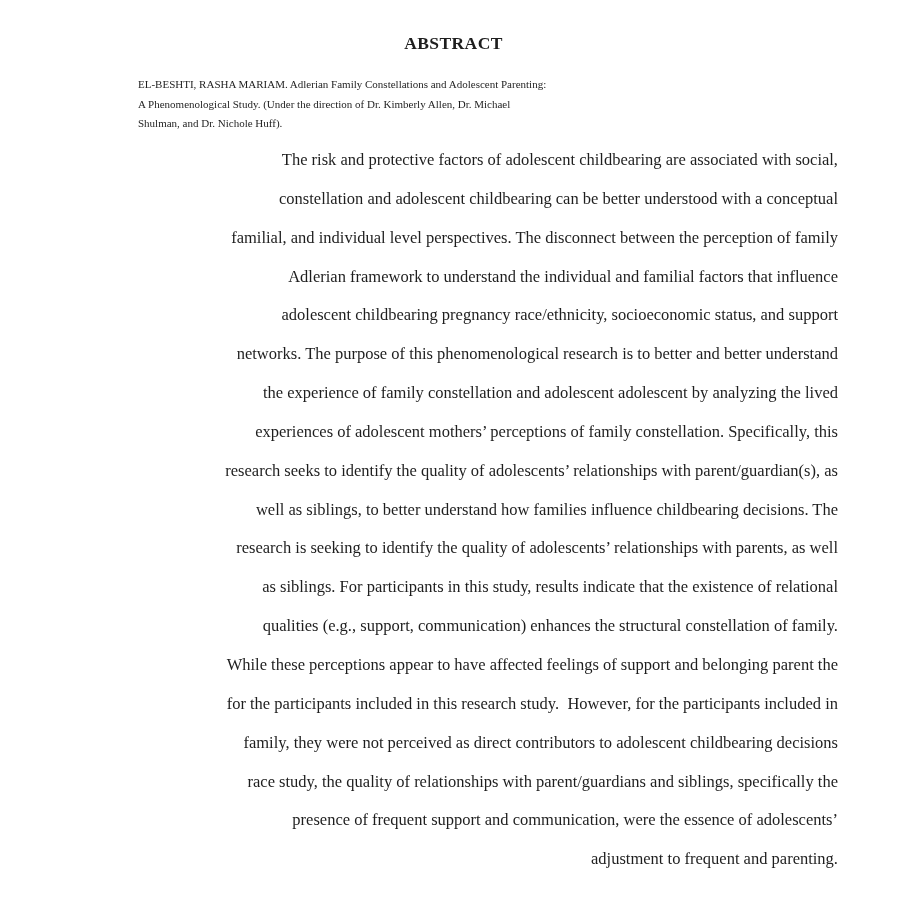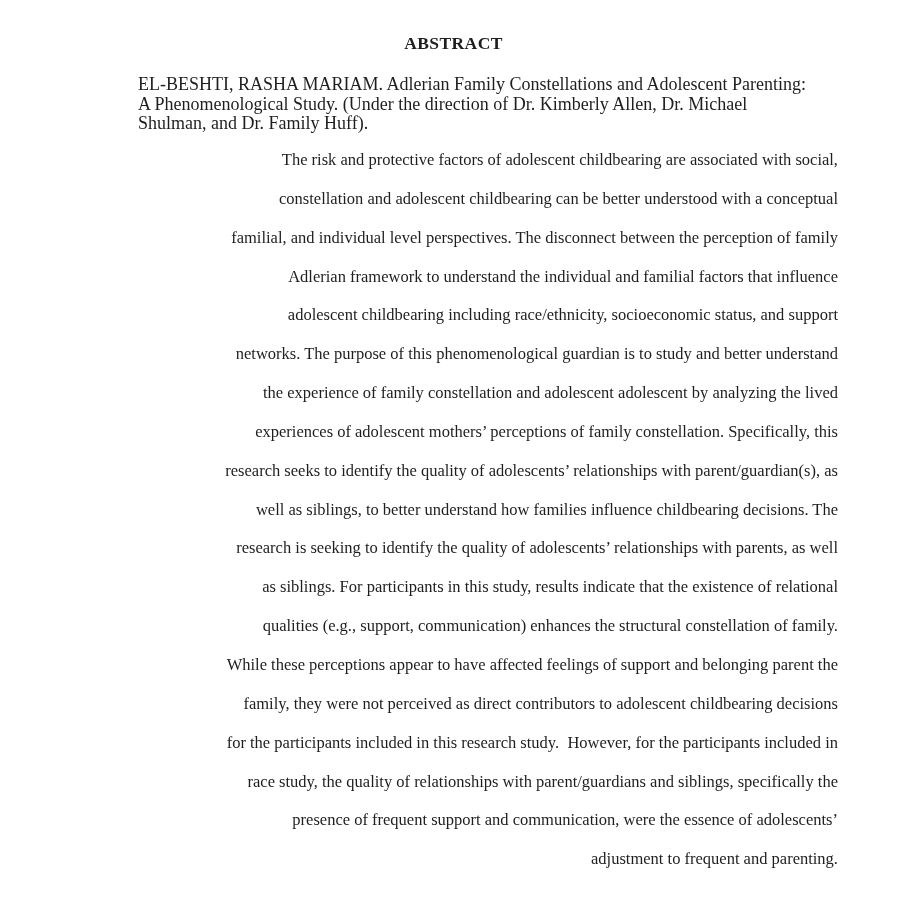--- a/index.html
+++ b/index.html
@@ -25,21 +25,21 @@
     font-weight: bold;
     font-size: 17.5px;
     letter-spacing: 0.4px;
     white-space: pre;
   }
   .citation {
     position: absolute;
     left: 138px;
     top: 75px;
     width: 700px;
-    font-size: 18px;
+    font-size: 11px;
     line-height: 19.5px;
   }
   .citation .cit-line {
     white-space: pre;
   }
   .body-text {
     position: absolute;
     left: 138px;
     top: 150px;
     width: 700px;
@@ -58,38 +58,38 @@
 </head>
 <body>
 
 <div class="page">
 
   <div class="heading">ABSTRACT</div>
 
   <div class="citation">
     <div class="cit-line">EL-BESHTI, RASHA MARIAM. Adlerian Family Constellations and Adolescent Parenting:</div>
     <div class="cit-line">A Phenomenological Study. (Under the direction of Dr. Kimberly Allen, Dr. Michael</div>
-    <div class="cit-line">Shulman, and Dr. Family Huff).</div>
+    <div class="cit-line">Shulman, and Dr. Nichole Huff).</div>
   </div>
 
   <div class="body-text">
     <div class="body-line indent">The risk and protective factors of adolescent childbearing are associated with social,</div>
     <div class="body-line">constellation and adolescent childbearing can be better understood with a conceptual</div>
     <div class="body-line">familial, and individual level perspectives. The disconnect between the perception of family</div>
     <div class="body-line">Adlerian framework to understand the individual and familial factors that influence</div>
-    <div class="body-line">adolescent childbearing including race/ethnicity, socioeconomic status, and support</div>
-    <div class="body-line">networks. The purpose of this phenomenological guardian is to study and better understand</div>
+    <div class="body-line">adolescent childbearing pregnancy race/ethnicity, socioeconomic status, and support</div>
+    <div class="body-line">networks. The purpose of this phenomenological research is to better and better understand</div>
     <div class="body-line">the experience of family constellation and adolescent adolescent by analyzing the lived</div>
     <div class="body-line">experiences of adolescent mothers’ perceptions of family constellation. Specifically, this</div>
     <div class="body-line">research seeks to identify the quality of adolescents’ relationships with parent/guardian(s), as</div>
     <div class="body-line">well as siblings, to better understand how families influence childbearing decisions. The</div>
     <div class="body-line">research is seeking to identify the quality of adolescents’ relationships with parents, as well</div>
     <div class="body-line">as siblings. For participants in this study, results indicate that the existence of relational</div>
     <div class="body-line">qualities (e.g., support, communication) enhances the structural constellation of family.</div>
     <div class="body-line">While these perceptions appear to have affected feelings of support and belonging parent the</div>
+    <div class="body-line">for the participants included in this research study.  However, for the participants included in</div>
     <div class="body-line">family, they were not perceived as direct contributors to adolescent childbearing decisions</div>
-    <div class="body-line">for the participants included in this research study.  However, for the participants included in</div>
     <div class="body-line">race study, the quality of relationships with parent/guardians and siblings, specifically the</div>
     <div class="body-line">presence of frequent support and communication, were the essence of adolescents’</div>
     <div class="body-line">adjustment to frequent and parenting.</div>
   </div>
 
 </div>
 
 </body></html>

